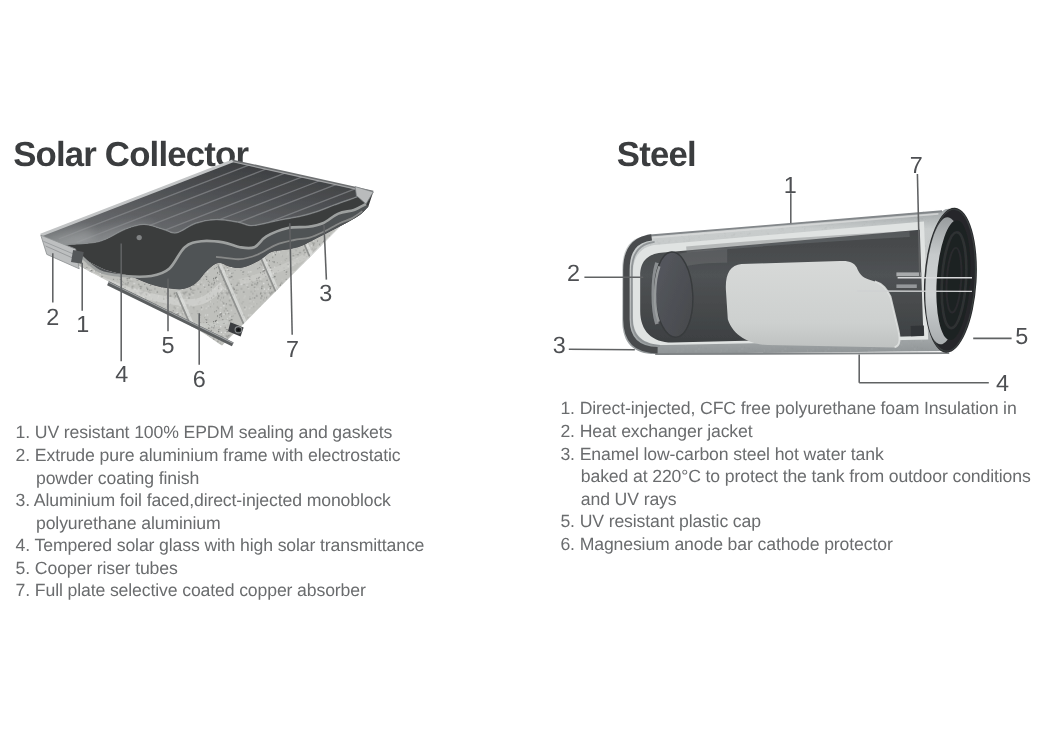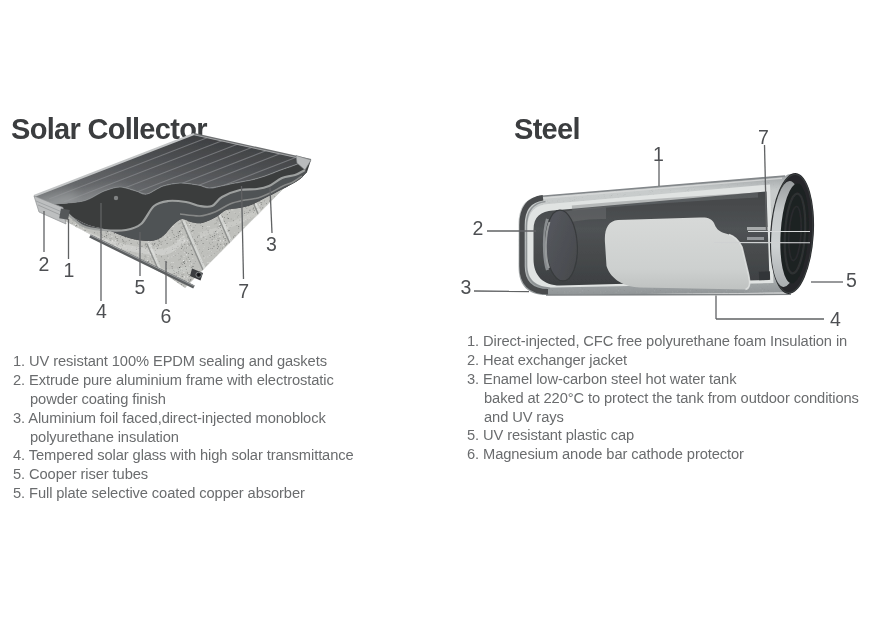--- a/index.html
+++ b/index.html
@@ -441,24 +441,24 @@
   <text x="835.5" y="326">4</text>
 </g>
 </g>
 </svg>
 
 <div class="leg" style="left:13px;top:332.4px;margin-top:20px;">
 <div>1. UV resistant 100% EPDM sealing and gaskets</div>
 <div>2. Extrude pure aluminium frame with electrostatic</div>
 <div class="w">powder coating finish</div>
 <div>3. Aluminium foil faced,direct-injected monoblock</div>
-<div class="w">polyurethane insulation</div>
+<div class="w">polyurethane aluminium</div>
 <div>4. Tempered solar glass with high solar transmittance</div>
 <div>5. Cooper riser tubes</div>
-<div>5. Full plate selective coated copper absorber</div>
+<div>7. Full plate selective coated copper absorber</div>
 </div>
 
 <div class="leg" style="left:467px;top:332.4px;">
 <div>1. Direct-injected, CFC free polyurethane foam Insulation in</div>
 <div>2. Heat exchanger jacket</div>
 <div>3. Enamel low-carbon steel hot water tank</div>
 <div class="w">baked at 220°C to protect the tank from outdoor conditions</div>
 <div class="w">and UV rays</div>
 <div>5. UV resistant plastic cap</div>
 <div>6. Magnesium anode bar cathode protector</div>

